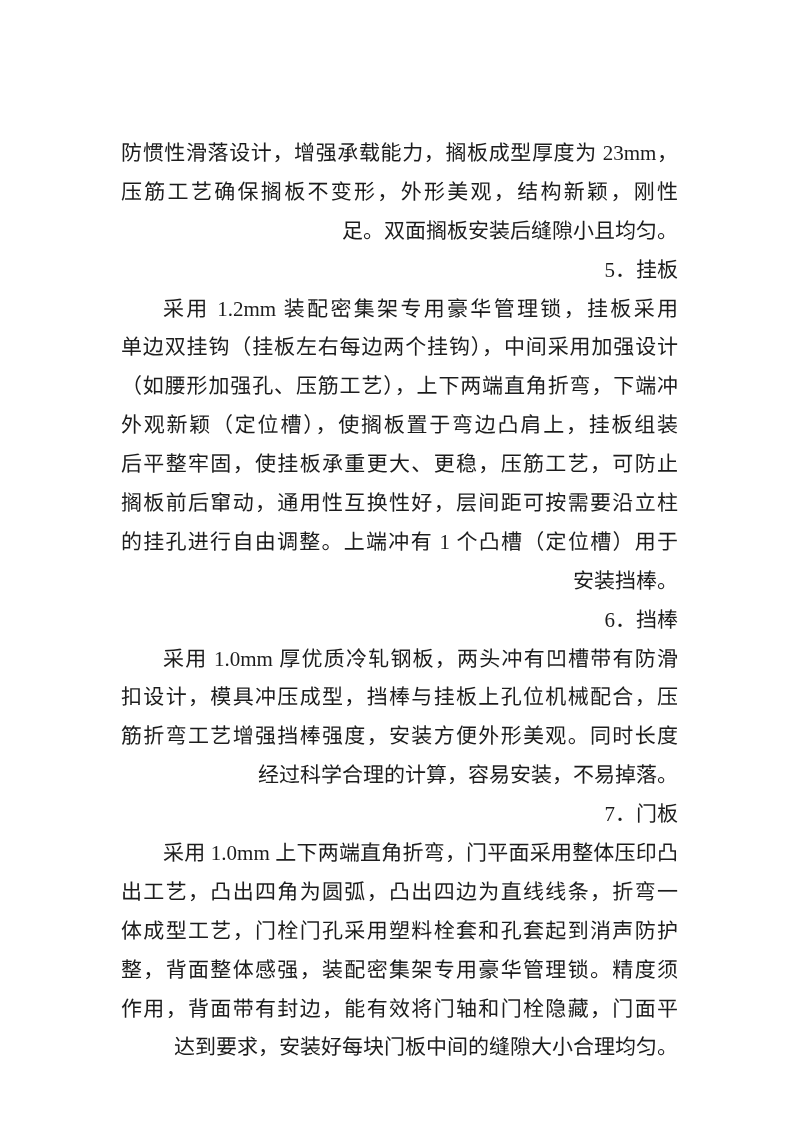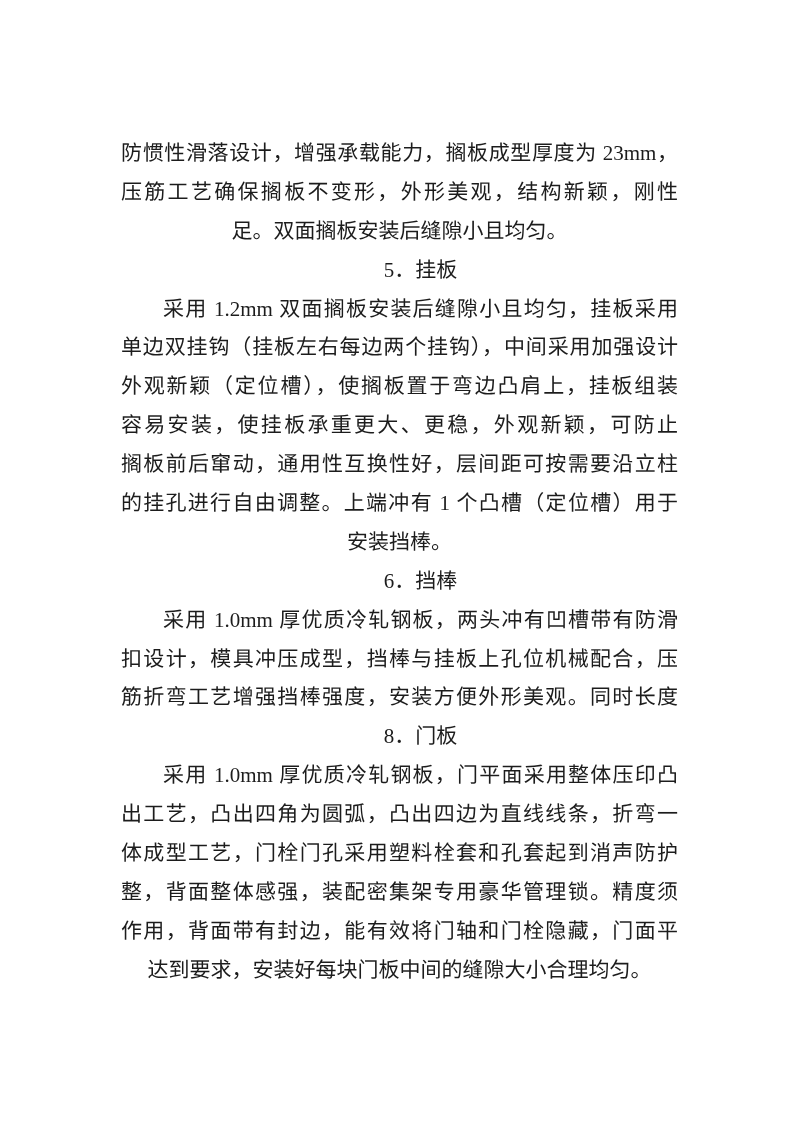--- a/index.html
+++ b/index.html
@@ -26,21 +26,21 @@
     left: 121px;
     top: 102px;
     width: 557px;
     font-size: 21px;
     line-height: 38.9px;
     color: #1c1c1c;
     -webkit-font-smoothing: antialiased;
   }
   .line {
     height: 38.9px;
-    text-align: center;
+    text-align: right;
     overflow: visible;
   }
   .line.just {
     text-align: justify;
     text-align-last: justify;
     text-justify: inter-character;
   }
   .line.ind {
     text-indent: 2em;
   }
@@ -56,33 +56,35 @@
 </style>
 </head>
 <body>
 
 <div class="page" style="background: rgb(255, 255, 255);">
   <div class="text-block" style="color: rgb(28, 28, 28);">
       <div class="line just">防惯性滑落设计，增强承载能力，搁板成型厚度为 23mm，</div>
       <div class="line just">压筋工艺确保搁板不变形，外形美观，结构新颖，刚性</div>
       <div class="line">足。双面搁板安装后缝隙小且均匀。</div>
       <div class="line ind">5．挂板</div>
-      <div class="line just ind">采用 1.2mm 双面搁板安装后缝隙小且均匀，挂板采用</div>
+      <div class="line just ind">采用 1.2mm 装配密集架专用豪华管理锁，挂板采用</div>
       <div class="line just">单边双挂钩（挂板左右每边两个挂钩），中间采用加强设计</div>
+      <div class="line just">（如腰形加强孔、压筋工艺），上下两端直角折弯，下端冲</div>
       <div class="line just">外观新颖（定位槽），使搁板置于弯边凸肩上，挂板组装</div>
-      <div class="line just">容易安装，使挂板承重更大、更稳，外观新颖，可防止</div>
+      <div class="line just">后平整牢固，使挂板承重更大、更稳，压筋工艺，可防止</div>
       <div class="line just">搁板前后窜动，通用性互换性好，层间距可按需要沿立柱</div>
       <div class="line just">的挂孔进行自由调整。上端冲有 1 个凸槽（定位槽）用于</div>
       <div class="line">安装挡棒。</div>
       <div class="line ind">6．挡棒</div>
       <div class="line just ind">采用 1.0mm 厚优质冷轧钢板，两头冲有凹槽带有防滑</div>
       <div class="line just">扣设计，模具冲压成型，挡棒与挂板上孔位机械配合，压</div>
       <div class="line just">筋折弯工艺增强挡棒强度，安装方便外形美观。同时长度</div>
-      <div class="line ind">8．门板</div>
-      <div class="line just ind">采用 1.0mm 厚优质冷轧钢板，门平面采用整体压印凸</div>
+      <div class="line">经过科学合理的计算，容易安装，不易掉落。</div>
+      <div class="line ind">7．门板</div>
+      <div class="line just ind">采用 1.0mm 上下两端直角折弯，门平面采用整体压印凸</div>
       <div class="line just">出工艺，凸出四角为圆弧，凸出四边为直线线条，折弯一</div>
       <div class="line just">体成型工艺，门栓门孔采用塑料栓套和孔套起到消声防护</div>
       <div class="line just">整，背面整体感强，装配密集架专用豪华管理锁。精度须</div>
       <div class="line just">作用，背面带有封边，能有效将门轴和门栓隐藏，门面平</div>
       <div class="line">达到要求，安装好每块门板中间的缝隙大小合理均匀。</div>
     </div>
   <div class="bottom-edge" style="background: rgb(242, 242, 242);"></div>
 </div>
 
 </body></html>

